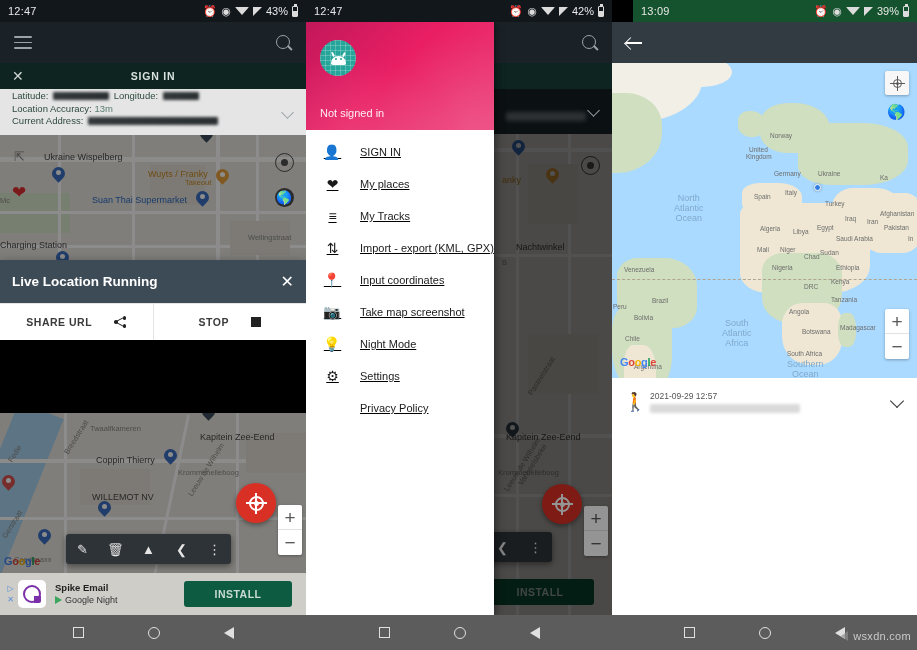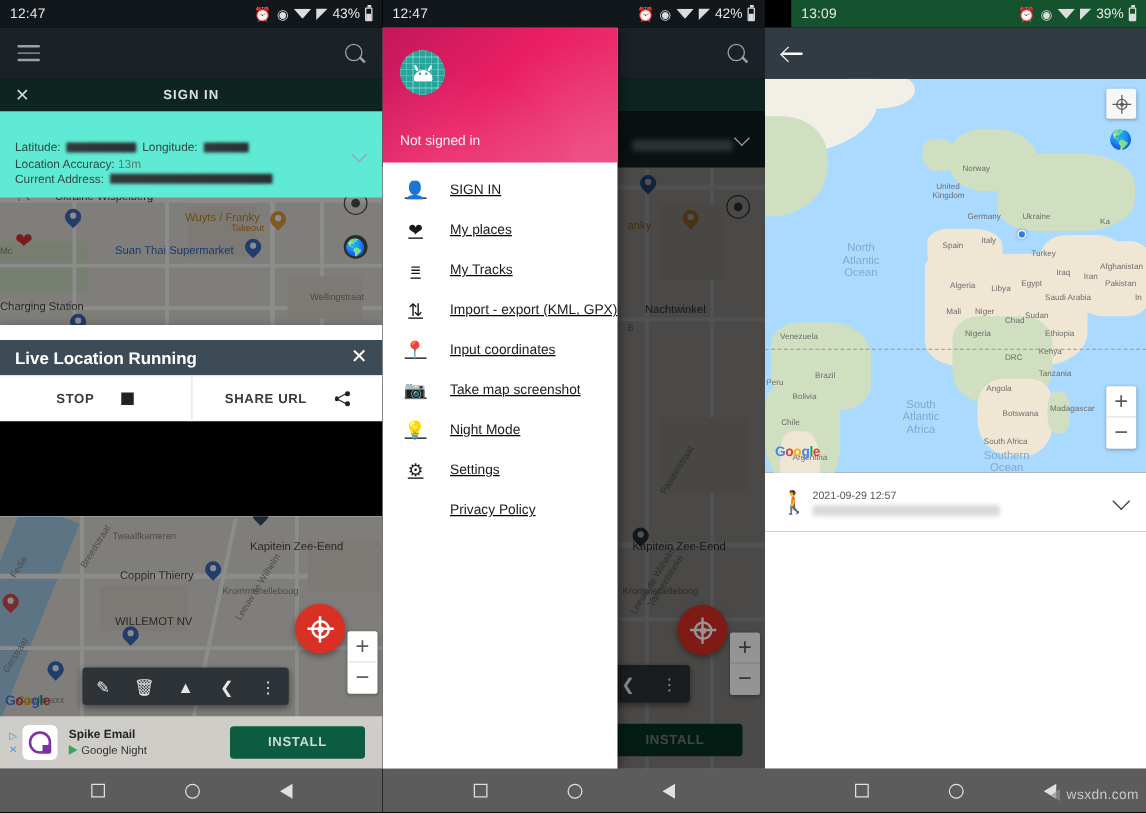--- a/index.html
+++ b/index.html
@@ -56,21 +56,21 @@
     height:26px; background:#0d2420; display:flex; align-items:center;
     padding:0 12px; position:relative; z-index:30;
   }
   .signin-x { color:#cfd6d4; font-size:14px; line-height:1; }
   .signin-label {
     position:absolute; left:0; right:0; text-align:center;
     color:#d9e2df; font-size:10.5px; letter-spacing:.8px; font-weight:600;
   }
 
   .info-panel {
-    background:#5eead4; padding:24px 12px 7px 12px; position:relative; z-index:30;
+    background:#e5e5e5; padding:1px 12px 7px 12px; position:relative; z-index:30;
     min-height:45px;
   }
   .info-row { color:#2f4a40; font-size:9.5px; line-height:12.5px; white-space:nowrap; }
   .info-row .blur {
     display:inline-block; height:8px; vertical-align:middle;
     background:linear-gradient(90deg,#33383a,#2a2f31); border-radius:1px;
     filter:blur(1.4px); margin:0 2px;
   }
   .info-val { color:#597d6f; }
   .chev-down {
@@ -176,22 +176,22 @@
     width:33px; height:30px; display:flex; align-items:center; justify-content:center;
     color:#e6e6e6; font-size:13px;
   }
 
   
   .dialog {
     position:absolute; left:0; right:0; z-index:25; background:#fff;
     box-shadow:0 3px 10px rgba(0,0,0,.45);
   }
   .dlg-head {
-    background:#3d4b57; height:28px; display:flex; align-items:center;
-    padding:0 12px; justify-content:space-between;margin-top:12px;
+    background:#3d4b57; height:43px; display:flex; align-items:center;
+    padding:0 12px; justify-content:space-between;
   }
   .dlg-title { color:#fff; font-size:13.5px; font-weight:700; }
   .dlg-x { color:#fff; font-size:16px; line-height:1; }
   .dlg-body { padding:14px 12px 12px 12px; }
   .dlg-desc { color:#444; font-size:10.8px; line-height:14px; }
   .dlg-urlrow { display:flex; align-items:center; margin-top:19px; }
   .dlg-url { color:#555; font-size:8.3px; flex:1; white-space:nowrap; overflow:hidden; }
   .copy-ic { width:13px; height:14px; position:relative; flex:0 0 auto; margin-right:4px;}
   .copy-ic:before{
     content:"";position:absolute;left:0;top:0;width:9px;height:11px;
@@ -553,32 +553,32 @@
       <div class="dim"></div>
     </div>
 
     <div class="dialog" style="top:260px;">
       <div class="dlg-head">
         <div class="dlg-title">Live Location Running</div>
         <div class="dlg-x">✕</div>
       </div>
       <div class="dlg-actions">
         <div class="dlg-btn">
-          <span>STOP</span>
-          <span class="stop-sq"></span>
-        </div>
-        <div class="dlg-btn">
           <span>SHARE URL</span>
           <span class="share-ic">
               <i></i>
               <i></i>
               <i></i>
               <u></u>
               <u></u>
             </span>
+        </div>
+        <div class="dlg-btn">
+          <span>STOP</span>
+          <span class="stop-sq"></span>
         </div>
       </div>
     </div>
 
     <div class="ad" style="bottom:35px;">
       <div class="ad-choices">
         <span>▷</span>
           <span>✕</span>
       </div>
       <div class="ad-icon">

